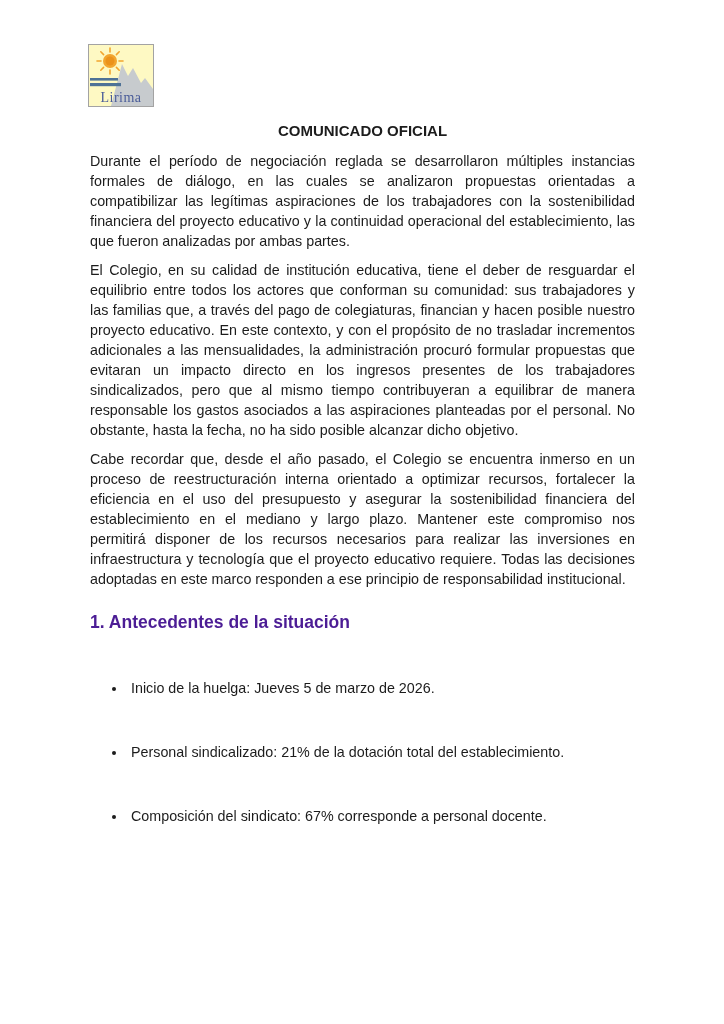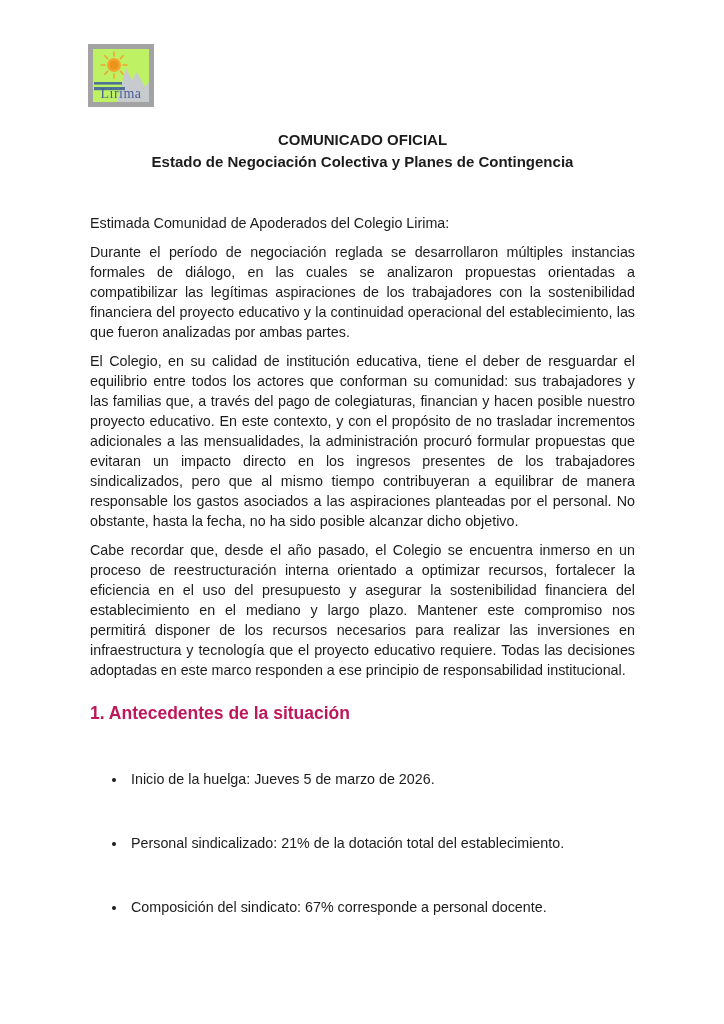--- a/index.html
+++ b/index.html
@@ -14,40 +14,40 @@
     overflow: hidden;
   }
 
   
   .logo {
     position: absolute;
     left: 88px;
     top: 44px;
     width: 66px;
     height: 63px;
-    border: 5px solid #a3a3a3;
-    background: #bef264;
+    border: 1px solid #a3a3a3;
+    background: #fef9c3;
     overflow: hidden;
   }
   .logo svg { display: block; position: absolute; left: 0; top: 0; }
   .logo-text {
     position: absolute;
     left: 0; right: 0; bottom: 1px;
     text-align: center;
     font-family: "Liberation Serif", "DejaVu Serif", serif;
     font-size: 14px;
     line-height: 15px;
     letter-spacing: 0.5px;
   }
 
   
   .content {
     position: absolute;
     left: 90px;
-    top: 13px;
+    top: 4px;
     width: 545px;
     padding-top: 116px;
   }
 
   .title-block {
     text-align: center;
     font-weight: bold;
     font-size: 15px;
     line-height: 22px;
   }
@@ -64,21 +64,21 @@
     line-height: 20px;
     text-align: justify;
   }
 
   h2.section-heading {
     margin-top: 21px;
     margin-bottom: 16px;
     font-size: 17.5px;
     line-height: 24px;
     font-weight: bold;
-    color: #be185d;
+    color: #4c1d95;
   }
 
   ul.bullet-list {
     list-style: disc;
     padding-left: 37px;
   }
   ul.bullet-list li {
     font-size: 14.3px;
     line-height: 20px;
     margin-bottom: 16px;
@@ -116,24 +116,22 @@
         <rect x="1" y="38" width="31" height="3.2" fill="#4E7296"></rect>
       </g>
     </svg>
     <div class="logo-text" style="color:#4A5C99;">Lirima</div>
   </div>
 
   <div class="content">
 
     <div class="title-block">
       <div>COMUNICADO OFICIAL</div>
-      <div>Estado de Negociación Colectiva y Planes de Contingencia</div>
     </div>
 
-    <p class="salutation">Estimada Comunidad de Apoderados del Colegio Lirima:</p>
 
 
     <p class="body-par">Durante el período de negociación reglada se desarrollaron múltiples instancias formales de diálogo, en las cuales se analizaron propuestas orientadas a compatibilizar las legítimas aspiraciones de los trabajadores con la sostenibilidad financiera del proyecto educativo y la continuidad operacional del establecimiento, las que fueron analizadas por ambas partes.</p>
 
     <p class="body-par">El Colegio, en su calidad de institución educativa, tiene el deber de resguardar el equilibrio entre todos los actores que conforman su comunidad: sus trabajadores y las familias que, a través del pago de colegiaturas, financian y hacen posible nuestro proyecto educativo. En este contexto, y con el propósito de no trasladar incrementos adicionales a las mensualidades, la administración procuró formular propuestas que evitaran un impacto directo en los ingresos presentes de los trabajadores sindicalizados, pero que al mismo tiempo contribuyeran a equilibrar de manera responsable los gastos asociados a las aspiraciones planteadas por el personal. No obstante, hasta la fecha, no ha sido posible alcanzar dicho objetivo.</p>
 
     <p class="body-par">Cabe recordar que, desde el año pasado, el Colegio se encuentra inmerso en un proceso de reestructuración interna orientado a optimizar recursos, fortalecer la eficiencia en el uso del presupuesto y asegurar la sostenibilidad financiera del establecimiento en el mediano y largo plazo. Mantener este compromiso nos permitirá disponer de los recursos necesarios para realizar las inversiones en infraestructura y tecnología que el proyecto educativo requiere. Todas las decisiones adoptadas en este marco responden a ese principio de responsabilidad institucional.</p>
 
 
     <h2 class="section-heading">1. Antecedentes de la situación</h2>

